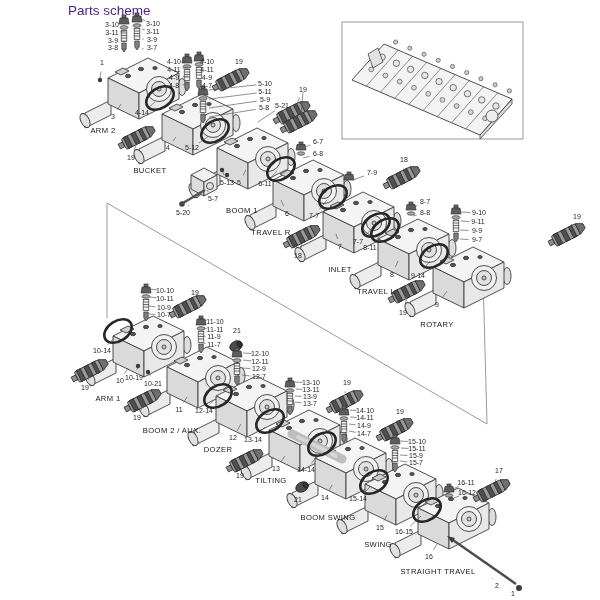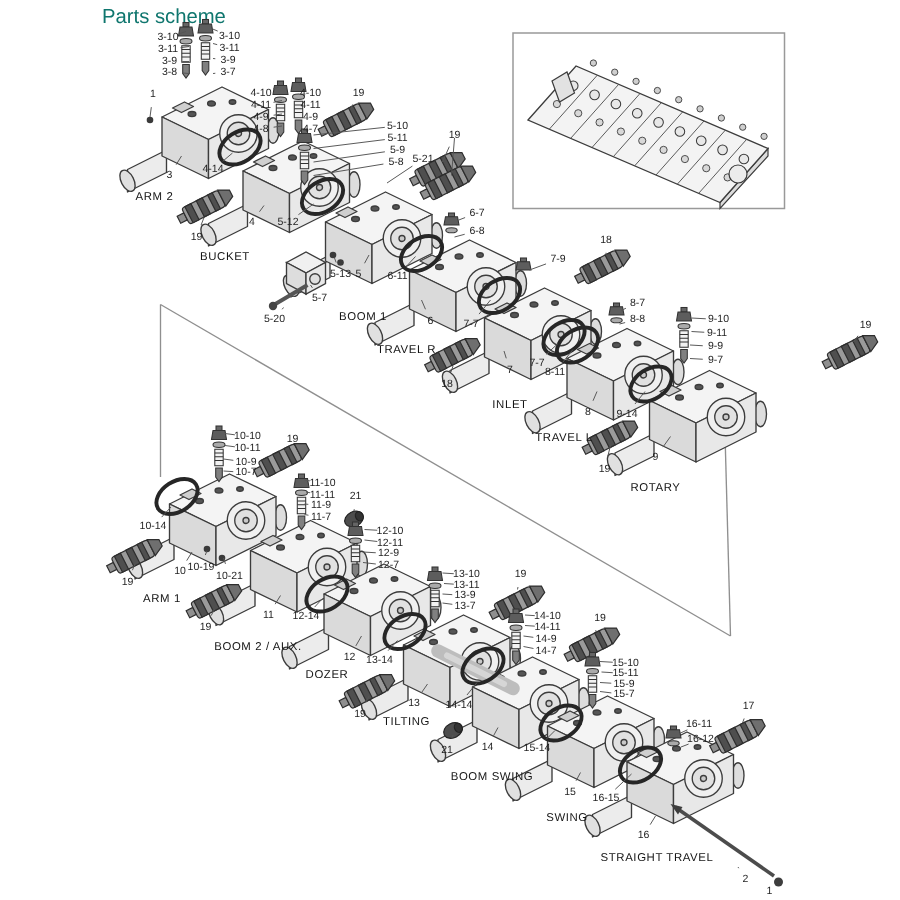--- a/index.html
+++ b/index.html
@@ -1,18 +1,18 @@
 <!DOCTYPE html>
 <html><head>
 <meta charset="utf-8">
 <style>
   html,body{margin:0;padding:0;background:#ffffff;}
   #stage{position:relative;width:600px;height:600px;background:#fff;overflow:hidden;
          font-family:"Liberation Sans", sans-serif;}
-  #title{position:absolute;left:68px;top:3px;font-size:13.5px;color:#0f766e;text-align:right;}
+  #title{position:absolute;left:68px;top:3px;font-size:13.5px;color:#4c1d95;text-align:right;}
   svg{position:absolute;left:0;top:0;}
   text.callout{font-family:"Liberation Sans",sans-serif;font-size:7px;fill:#1f1f1f;}
   text.section{font-family:"Liberation Sans",sans-serif;font-size:7.6px;fill:#151515;letter-spacing:.4px;}
 </style>
 </head>
 <body>
 
 <div id="stage">
   <div id="title">Parts scheme</div>
 

